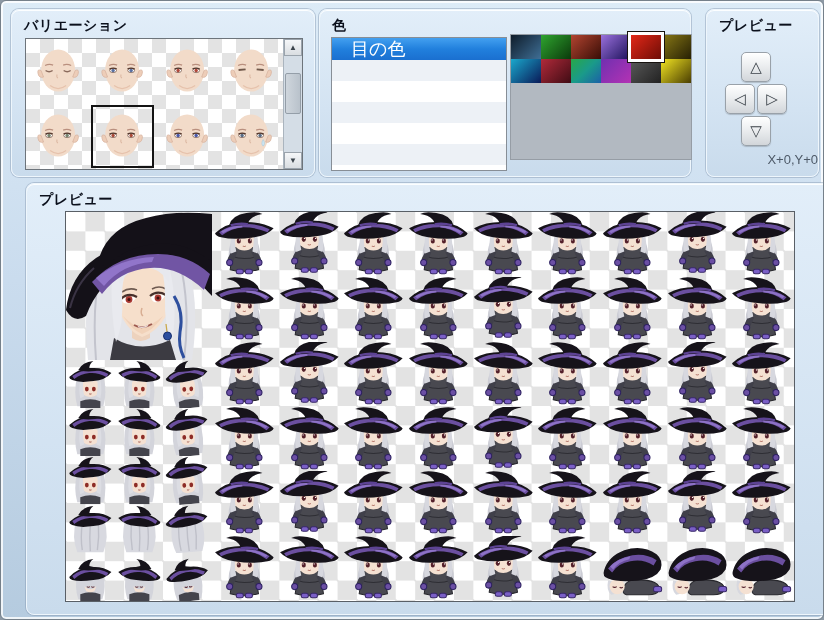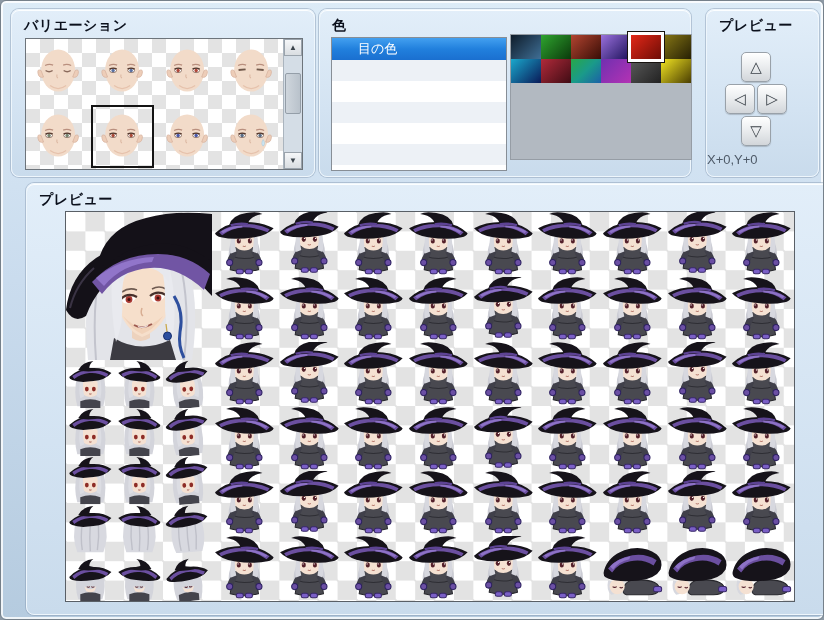--- a/index.html
+++ b/index.html
@@ -37,38 +37,38 @@
   .var-cell svg{display:block;width:100%;height:100%;}
   .var-cell.sel::after{content:"";position:absolute;inset:1px;border:2px solid #141414;}
   .scrollbar{width:18px;background:#d4dde6;border-left:1px solid #aab4be;display:flex;flex-direction:column;}
   .sb-btn{height:17px;background:linear-gradient(180deg,#f5f7f9,#d9dde1);border:1px solid #9aa3ac;display:flex;align-items:center;justify-content:center;font-size:8px;color:#3c444c;box-sizing:border-box;}
   .sb-track{flex:1;position:relative;}
   .sb-thumb{position:absolute;left:1px;right:1px;top:18%;height:40%;background:linear-gradient(90deg,#cfd6dd,#b9c2cb);border:1px solid #949ea8;border-radius:2px;}
 
   
   #panel-color{left:318px;top:8px;width:370px;height:166px;}
   .color-list{position:absolute;left:11px;top:27px;width:174px;height:132px;border:1px solid #878e96;background:#fff;overflow:hidden;}
-  .list-row{height:21px;line-height:21px;font-size:13px;color:#333;padding-left:26px;box-sizing:border-box;}
+  .list-row{height:21px;line-height:21px;font-size:18px;color:#333;padding-left:19px;box-sizing:border-box;}
   .list-row.alt{background:#edf1f6;}
   .list-row.sel{height:22px;line-height:22px;background:linear-gradient(180deg,#43a0f0 0%,#2180dd 50%,#1a6fd0 100%);color:#fff;}
   .palette{position:absolute;left:190px;top:24px;width:182px;height:126px;background:#b2b9c1;border:1px solid #969da5;box-sizing:border-box;display:flex;flex-wrap:wrap;align-content:flex-start;}
   .swatch{width:30px;height:24px;}
   .swatch.sel{position:relative;z-index:2;box-shadow:0 0 0 3px #ffffff,0 0 0 4px #17130f;}
 
   
   #panel-offset{left:705px;top:8px;width:111px;height:166px;}
   .dir-btn{position:absolute;width:30px;height:30px;border-radius:5px;border:1px solid #99a1a9;
     background:linear-gradient(180deg,#ffffff 0%,#eceef0 45%,#d2d6da 100%);
     box-shadow:0 1px 1px rgba(0,0,0,.18), inset 0 1px 0 #fff;
     display:flex;align-items:center;justify-content:center;font-size:15px;color:#3a4148;padding:0;cursor:pointer;}
   .dir-up{left:34px;top:42px;}
   .dir-left{left:18px;top:74px;}
   .dir-right{left:50px;top:74px;}
   .dir-down{left:34px;top:106px;}
-  .offset-status{position:absolute;left:0;right:0;top:142px;text-align:left;font-size:13px;color:#4e5a68;}
+  .offset-status{position:absolute;left:0;right:0;top:142px;text-align:right;font-size:13px;color:#4e5a68;}
 
   
   #panel-preview{left:25px;top:182px;width:808px;height:430px;}
   .preview-box{position:absolute;left:38px;top:27px;width:730px;height:391px;border:1px solid #595f66;box-sizing:border-box;overflow:hidden;}
   .pv-left{position:absolute;left:0;top:0;width:146px;height:389px;}
   .portrait{position:absolute;left:0;top:0;width:146px;height:148px;display:block;}
   .mini-grid{position:absolute;left:0;top:148px;width:146px;height:241px;display:grid;grid-template-columns:repeat(3,1fr);grid-template-rows:repeat(5,1fr);}
   .mini-grid svg{display:block;width:100%;height:100%;}
   .pv-right{position:absolute;left:146px;top:0;width:582px;height:389px;display:grid;grid-template-columns:repeat(9,1fr);grid-template-rows:repeat(6,1fr);}
   .pv-right svg{display:block;width:100%;height:100%;}

